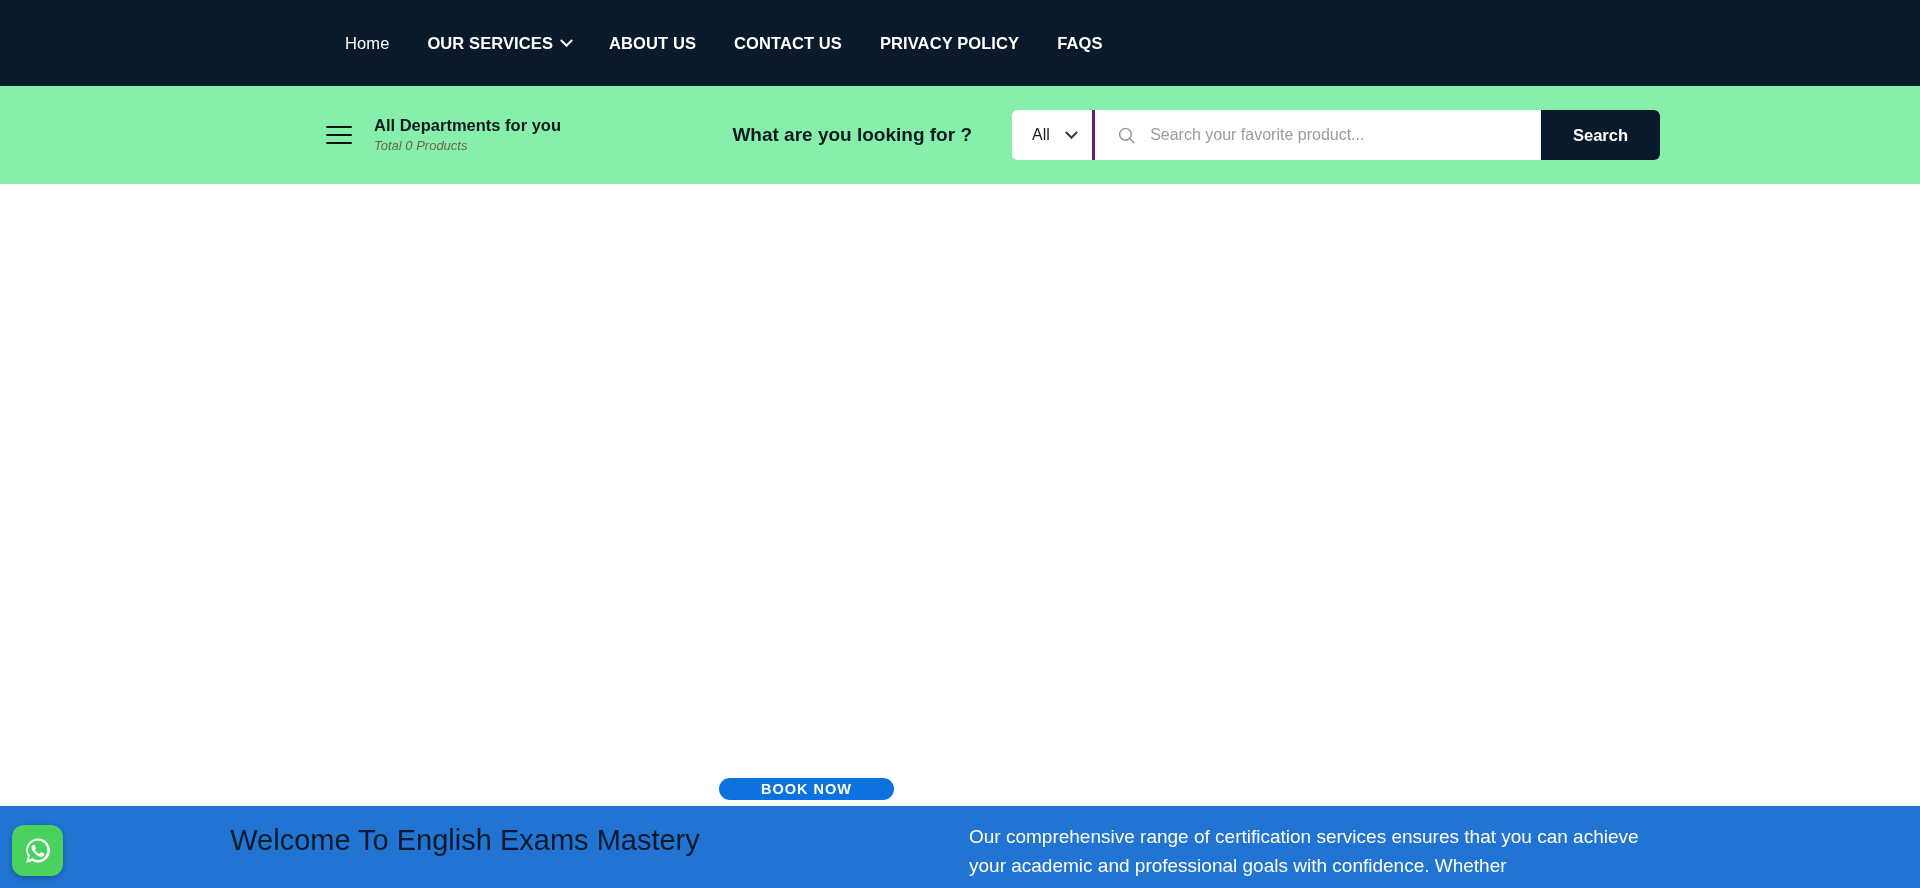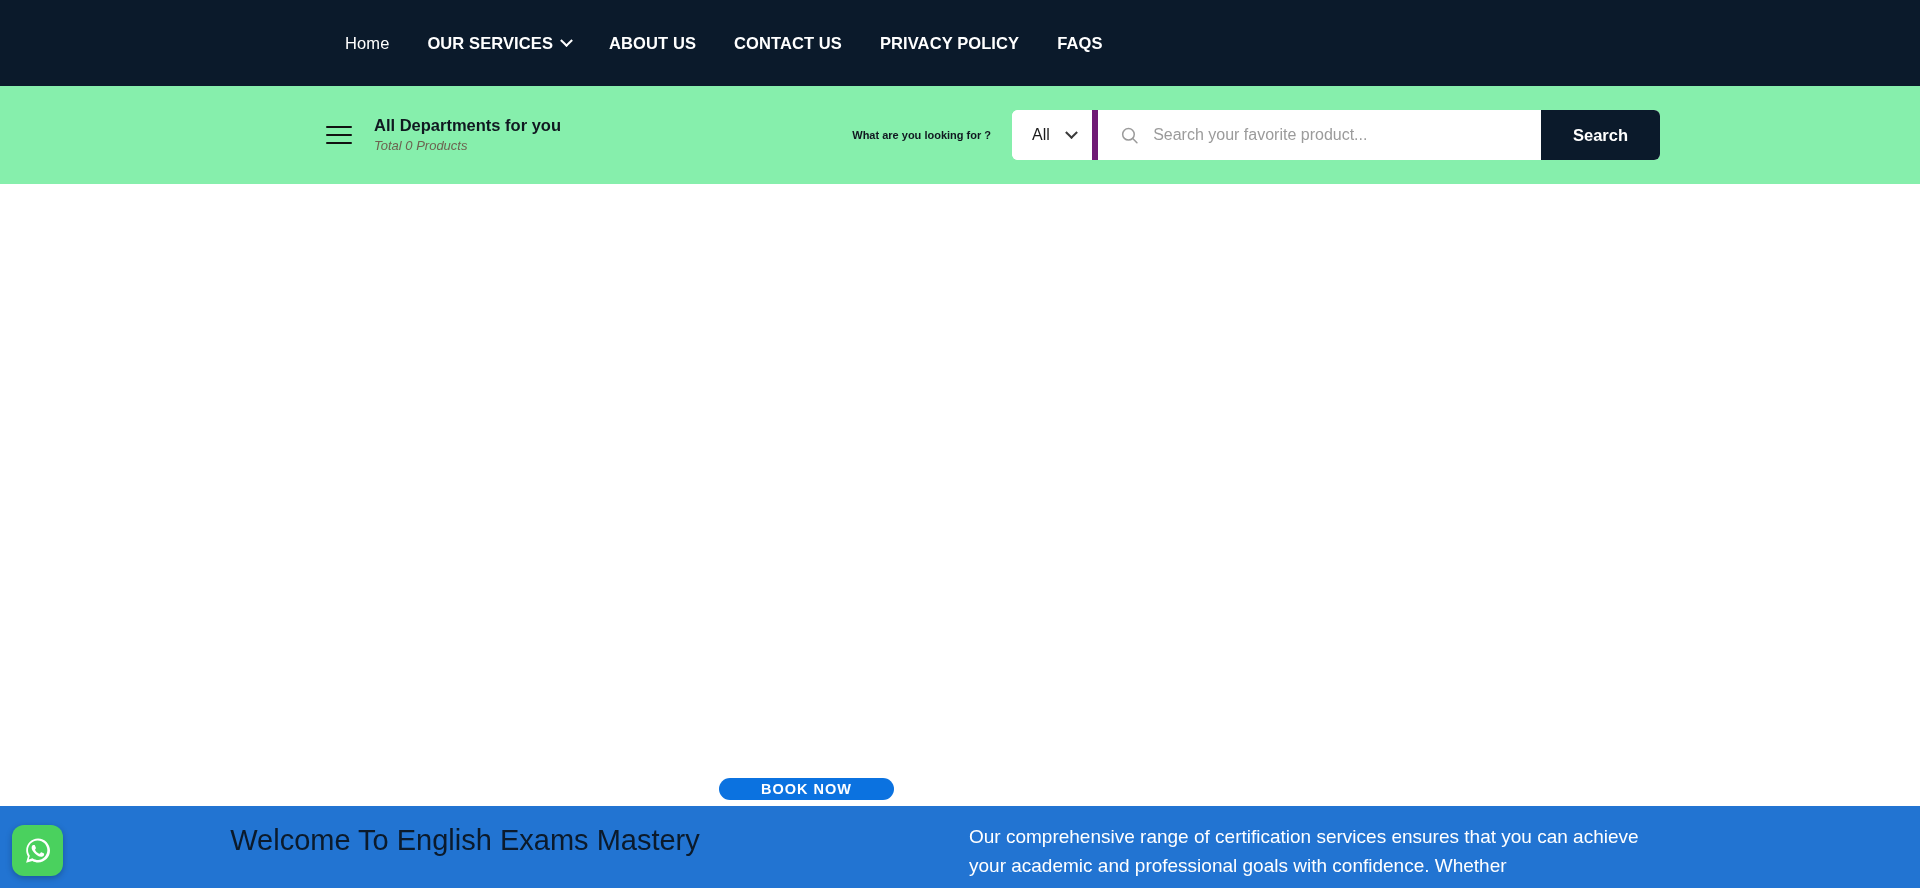--- a/index.html
+++ b/index.html
@@ -126,45 +126,45 @@
   }
   .dept-sub {
     font-size: 13px;
     color: #6c6350;
     margin-top: 2px;
     white-space: nowrap;
     font-style: italic;
   }
 
   .looking-for {
-    font-size: 11px;
+    font-size: 19px;
     font-weight: 700;
     color: #101820;
     white-space: nowrap;
     margin-left: auto;
-    margin-right: 21px;
+    margin-right: 40px;
   }
 
   .searchgroup {
     display: flex;
     align-items: stretch;
     height: 50px;
     border-radius: 6px;
     overflow: hidden;
     background: #ffffff;
     width: 648px;
     flex: none;
   }
 
   .cat-select {
     display: flex;
     align-items: center;
     gap: 17px;
     padding: 0 16px 0 20px;
-    border-right: 6px solid #701a75;
+    border-right: 3px solid #701a75;
     cursor: pointer;
     background: #ffffff;
     flex: none;
   }
   .cat-label { font-size: 16px; color: #1b1b1b; }
   .caret-dark {
     width: 9px; height: 9px;
     border-right: 2px solid #3a3a3a;
     border-bottom: 2px solid #3a3a3a;
     transform: rotate(45deg) translate(-2px,-2px);

